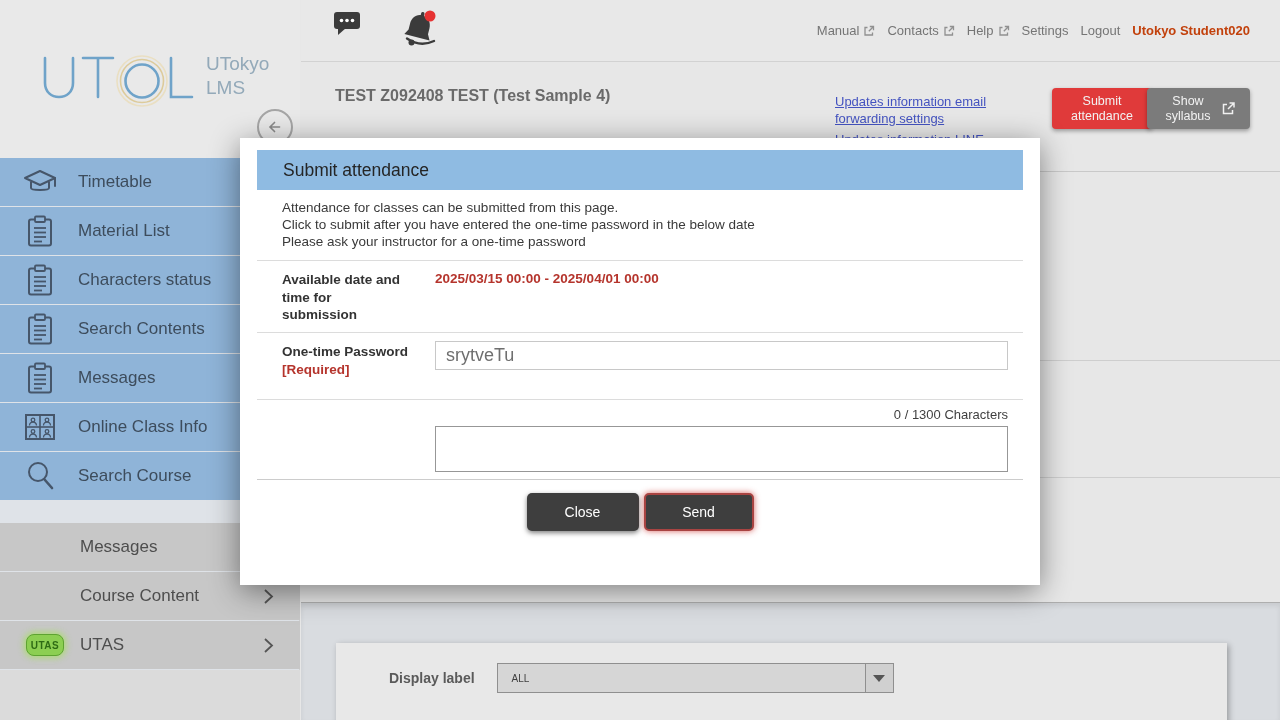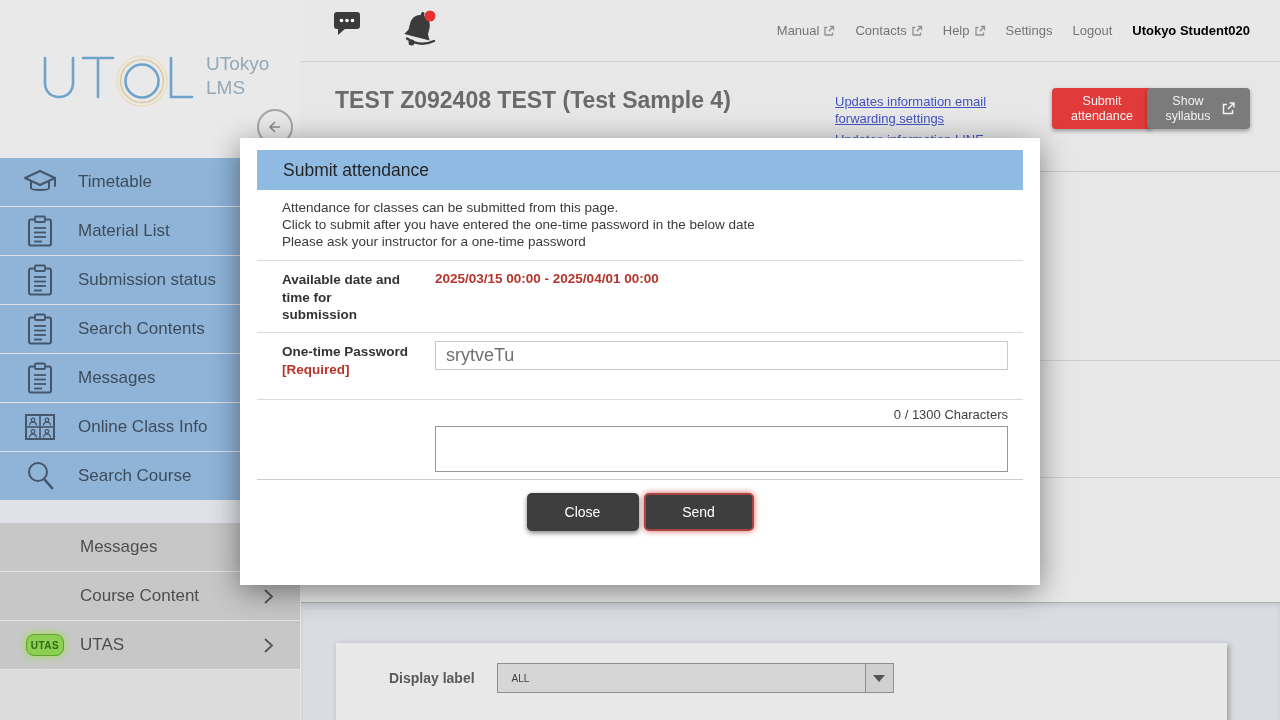--- a/index.html
+++ b/index.html
@@ -28,27 +28,27 @@
     background:#8ccf52; border:1px solid #5ea332; color:#2e6b14; font-size:10px; font-weight:bold;
     display:flex; align-items:center; justify-content:center; letter-spacing:.5px;
     box-shadow:0 0 6px 2px rgba(170,220,110,.9); }
   .sidebar-bottom { position:absolute; left:0; top:670px; width:300px; height:50px; background:#dbdbdb; }
 
   
   .topbar { position:absolute; left:301px; top:0; width:979px; height:62px; background:#e8e8e8;
     border-bottom:1px solid #d2d2d2; display:flex; align-items:center; }
   .topbar-icons { margin-left:32px; display:flex; gap:40px; align-items:flex-start; }
   .icon-btn { background:none; border:none; padding:0; cursor:pointer; }
-  .topbar-menu { margin-left:auto; padding-right:30px; display:flex; gap:20px; align-items:center; font-size:13px; color:#757575; }
+  .topbar-menu { margin-left:auto; padding-right:30px; display:flex; gap:12px; align-items:center; font-size:13px; color:#757575; }
   .tb-link { display:flex; align-items:center; gap:4px; cursor:pointer; }
-  .tb-user { font-weight:bold; color:#000000; }
+  .tb-user { font-weight:bold; color:#c2410c; }
 
   
   .page-header { position:absolute; left:301px; top:63px; width:979px; height:109px; border-bottom:1px solid #c9c9c9; }
-  .course-title { position:absolute; left:34px; top:24px; font-size:23px; font-weight:bold; color:#6a6a6a; }
+  .course-title { position:absolute; left:34px; top:24px; font-size:16px; font-weight:bold; color:#6a6a6a; }
   .info-links { position:absolute; left:534px; top:31px; width:180px; font-size:13px; line-height:16.5px; }
   .info-links a { color:#4453c0; text-decoration:underline; cursor:pointer; display:block; margin-bottom:5px; }
   .hdr-btn { position:absolute; top:25px; height:41px; border:none; border-radius:4px; color:#f2f2f2;
     font-size:12.5px; line-height:15px; font-family:inherit; cursor:pointer; box-shadow:0 2px 4px rgba(0,0,0,.35); }
   .btn-attendance { left:751px; width:100px; background:#e03a3a; }
   .btn-syllabus { left:846px; width:103px; background:#7b7b7b; display:flex; align-items:center; justify-content:center; gap:6px; }
 
   
   .hline { position:absolute; left:301px; width:979px; height:1px; background:#cecece; }
   .bottom-zone { position:absolute; left:301px; top:602px; width:979px; height:118px; background:#d9dce0;
@@ -148,21 +148,21 @@
         <span class="nav-icon">
           <svg width="28" height="33" viewBox="0 0 28 33">
             <rect x="3" y="4.5" width="22" height="26" rx="2" fill="none" stroke="#46566a" stroke-width="2"></rect>
             <rect x="9" y="1.5" width="10" height="5.5" rx="1" fill="#8fb4d8" stroke="#46566a" stroke-width="1.8"></rect>
             <line x1="8" y1="13" x2="20" y2="13" stroke="#46566a" stroke-width="1.8"></line>
             <line x1="8" y1="17.5" x2="20" y2="17.5" stroke="#46566a" stroke-width="1.8"></line>
             <line x1="8" y1="22" x2="20" y2="22" stroke="#46566a" stroke-width="1.8"></line>
             <line x1="8" y1="26.5" x2="16" y2="26.5" stroke="#46566a" stroke-width="1.8"></line>
           </svg>
         </span>
-        <span class="nav-label">Submission status</span>
+        <span class="nav-label">Characters status</span>
       </div>
       <div class="nav-item">
         <span class="nav-icon">
           <svg width="28" height="33" viewBox="0 0 28 33">
             <rect x="3" y="4.5" width="22" height="26" rx="2" fill="none" stroke="#46566a" stroke-width="2"></rect>
             <rect x="9" y="1.5" width="10" height="5.5" rx="1" fill="#8fb4d8" stroke="#46566a" stroke-width="1.8"></rect>
             <line x1="8" y1="13" x2="20" y2="13" stroke="#46566a" stroke-width="1.8"></line>
             <line x1="8" y1="17.5" x2="20" y2="17.5" stroke="#46566a" stroke-width="1.8"></line>
             <line x1="8" y1="22" x2="20" y2="22" stroke="#46566a" stroke-width="1.8"></line>
             <line x1="8" y1="26.5" x2="16" y2="26.5" stroke="#46566a" stroke-width="1.8"></line>

